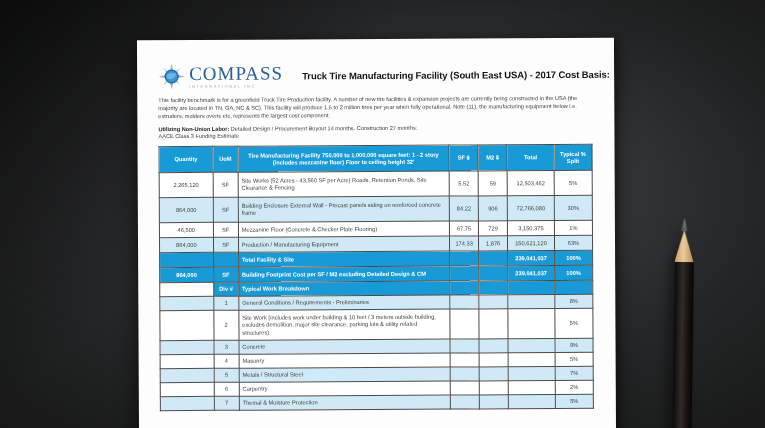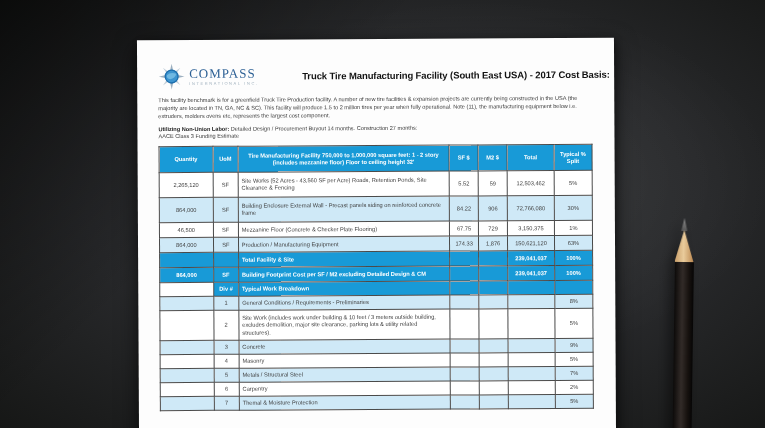--- a/index.html
+++ b/index.html
@@ -17,21 +17,21 @@
     position:absolute;left:138px;top:39px;width:477px;height:400px;
     background:#fdfdfd;
     box-shadow:0 7px 22px rgba(0,0,0,0.6), 2px 2px 6px rgba(0,0,0,0.35);
     transform:rotate(-0.3deg);
     padding:23px 21px 0 21px;box-sizing:border-box;
   }
   
   .doc-header{display:flex;align-items:center;}
   .logo-block{display:flex;align-items:center;width:136px;flex:0 0 auto;}
   .logo-text{margin-left:4px;line-height:1;}
-  .logo-wordmark{font-family:"Liberation Serif",serif;font-size:13px;letter-spacing:1px;color:#2b5f94;font-weight:400;}
+  .logo-wordmark{font-family:"Liberation Serif",serif;font-size:19px;letter-spacing:1px;color:#2b5f94;font-weight:400;}
   .logo-subtitle{font-size:4px;letter-spacing:1.6px;color:#9fb0bd;margin-top:2px;}
   .doc-title{font-size:9.5px;font-weight:bold;color:#121212;letter-spacing:-0.1px;white-space:nowrap;margin-left:8px;}
   
   .intro{font-size:5.6px;line-height:1.4;color:#3c3c3c;margin-top:7px;width:434px;}
   .labor-line{font-size:5.6px;color:#3c3c3c;margin-top:6px;}
   .labor-line b{color:#1a1a1a;}
   .aace-line{font-size:5.6px;color:#3c3c3c;margin-top:1px;}
   
   table.cost{border-collapse:collapse;width:434px;margin-top:7px;table-layout:fixed;}
   table.cost th, table.cost td{

